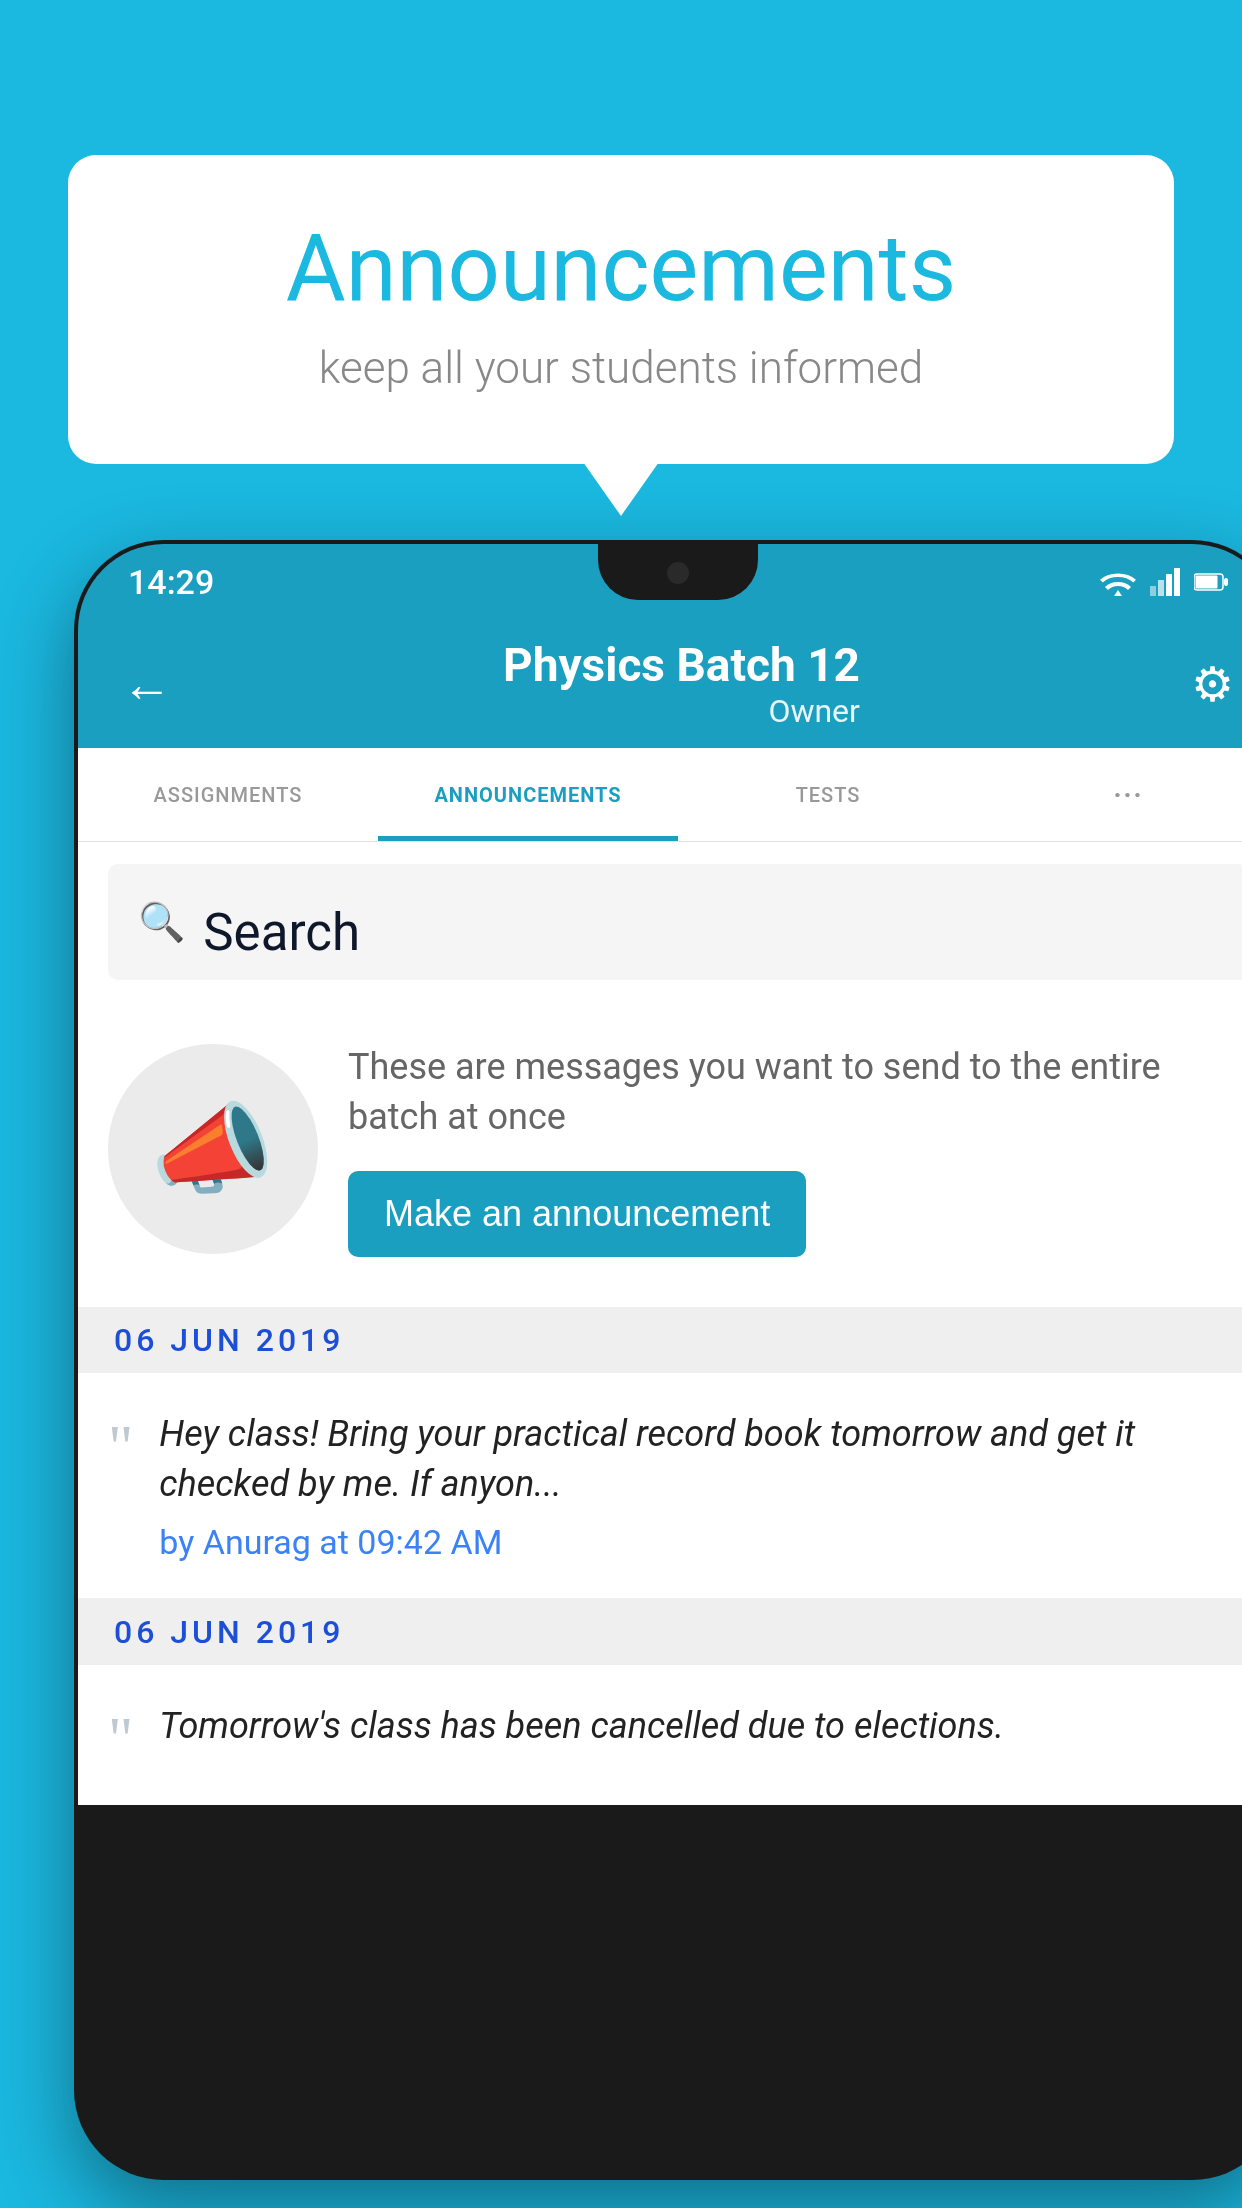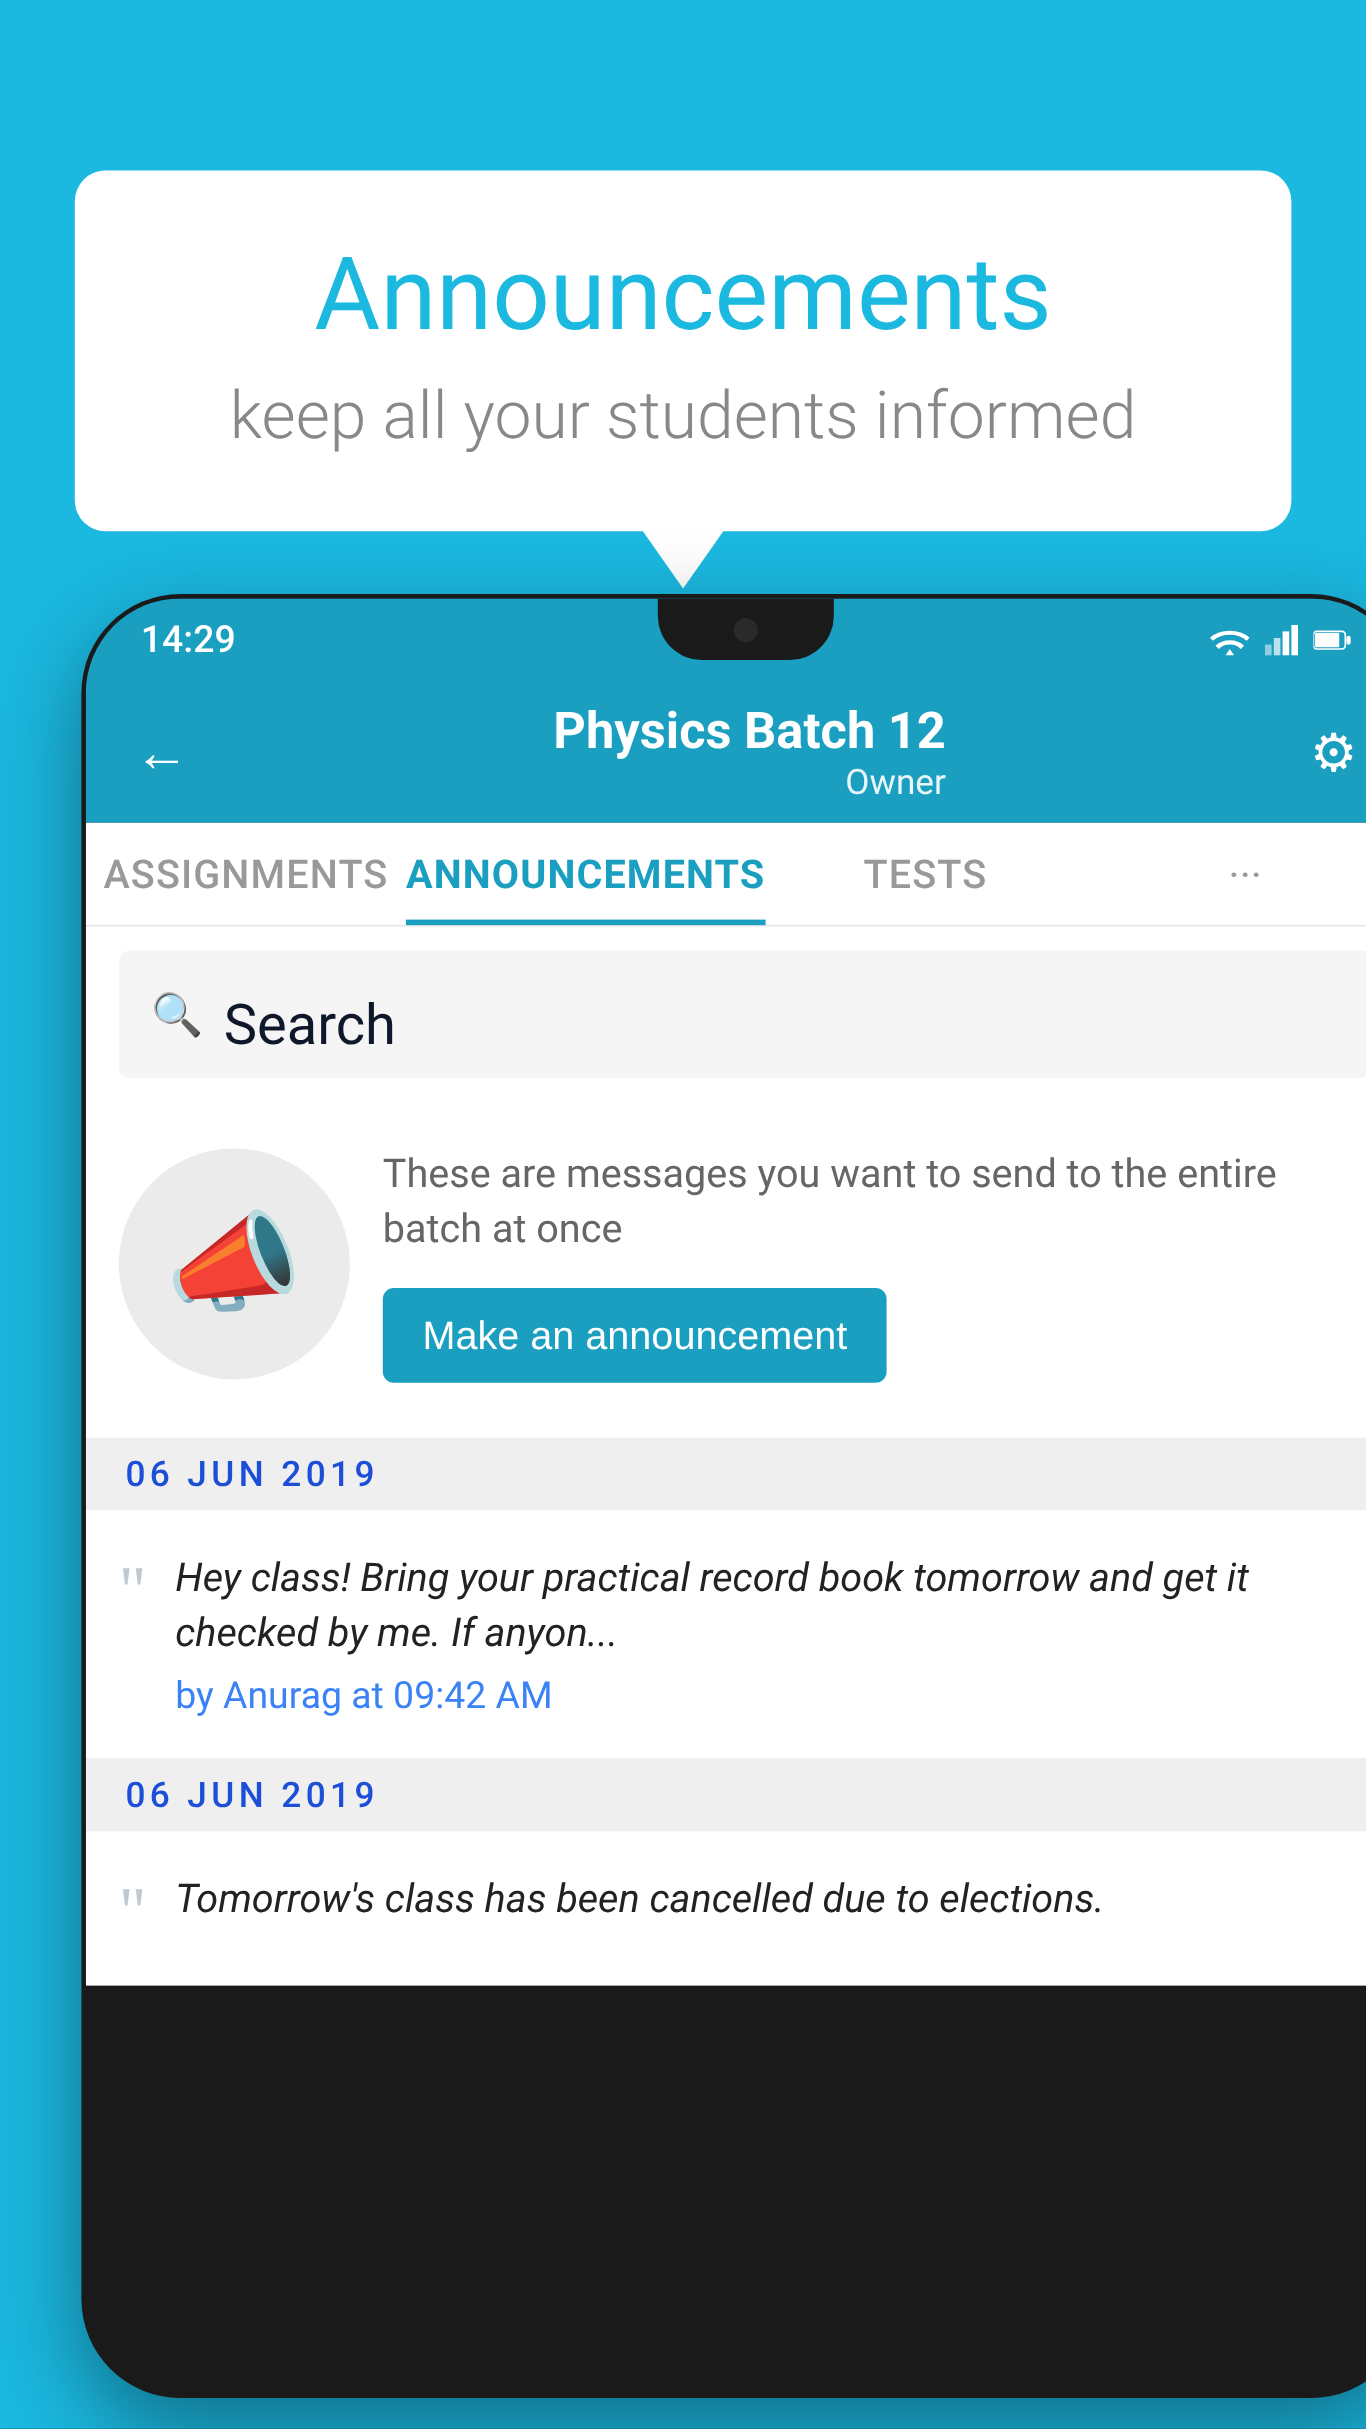--- a/index.html
+++ b/index.html
@@ -43,21 +43,21 @@
     }
 
     .speech-bubble-title {
       font-size: 92px;
       color: #1bb8e0;
       font-weight: 400;
       margin-bottom: 20px;
     }
 
     .speech-bubble-subtitle {
-      font-size: 60px;
+      font-size: 44px;
       color: #888;
       font-weight: 300;
     }
 
     
     .phone-frame {
       position: absolute;
       top: 540px;
       left: 74px;
       width: 1208px;
@@ -171,21 +171,21 @@
       border-bottom: 1px solid #e0e0e0;
     }
 
     .tab-item {
       flex: 1;
       text-align: center;
       height: 100%;
       display: flex;
       align-items: center;
       justify-content: center;
-      font-size: 36px;
+      font-size: 20px;
       font-weight: 500;
       color: #999;
       letter-spacing: 1px;
       position: relative;
       cursor: pointer;
     }
 
     .tab-item.active {
       color: #1a9fc0;
       font-weight: 700;

